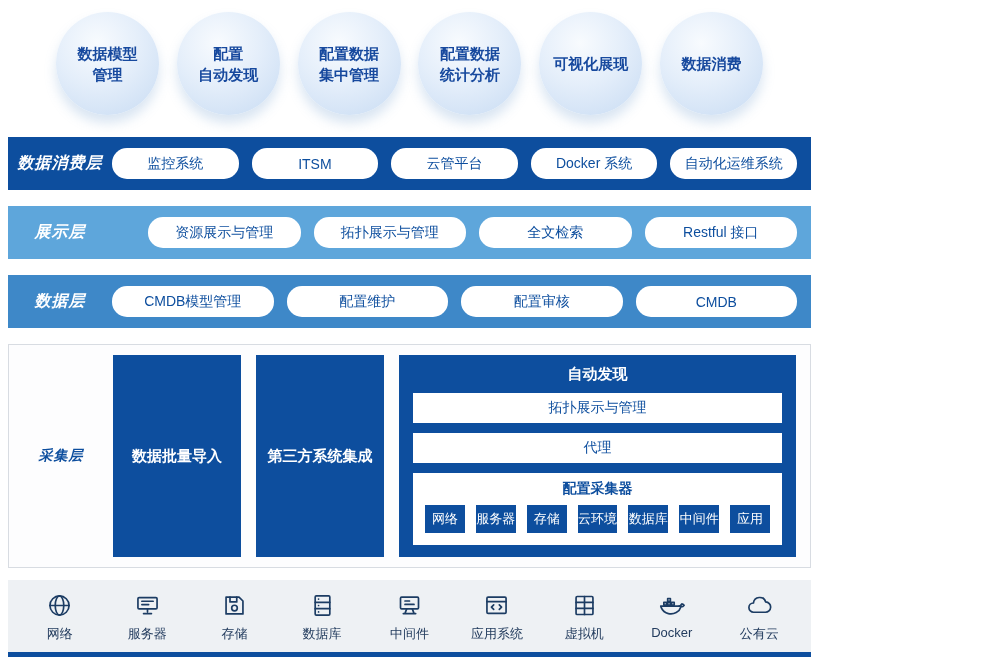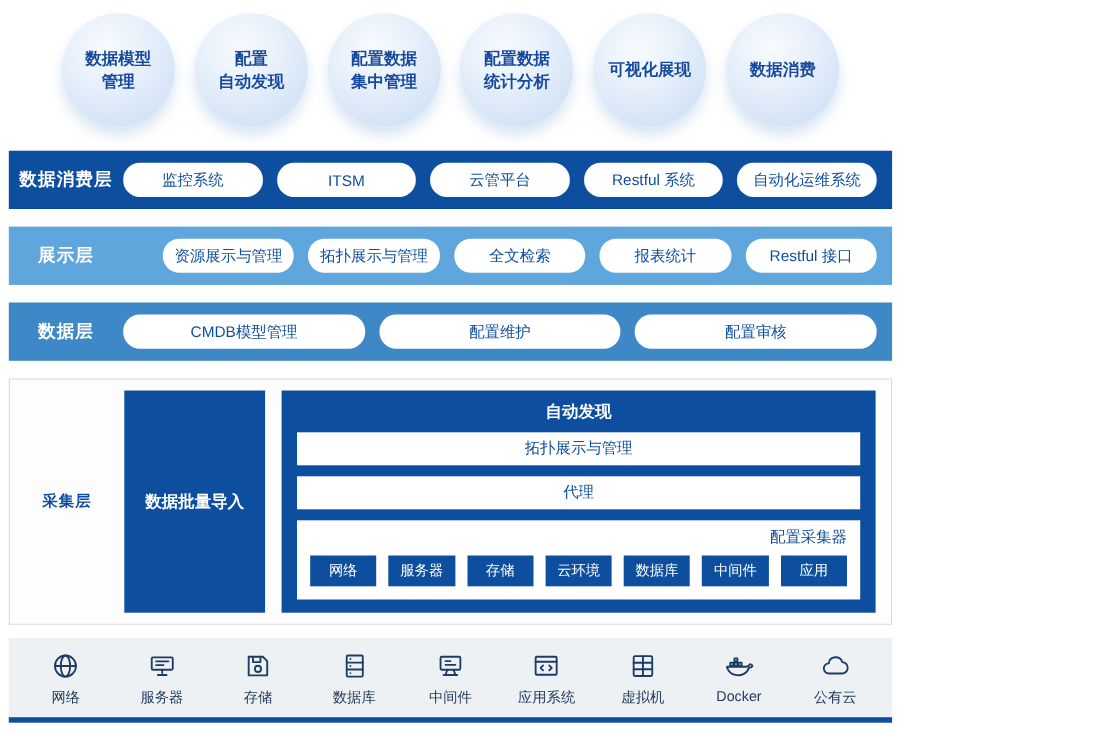--- a/index.html
+++ b/index.html
@@ -16,21 +16,21 @@
   .bubble {
     width:103px; height:103px; border-radius:50%;
     background:radial-gradient(circle at 40% 30%, #f8fbfe 0%, #e4eefa 45%, #c7dbf3 100%);
     box-shadow:0 8px 12px rgba(120,160,210,.28);
     display:flex; flex-direction:column; align-items:center; justify-content:center;
     color:#17499e; font-weight:bold; font-size:15px; line-height:1.4; text-align:center;
   }
 
   
   .layer { display:flex; align-items:center; height:53px; margin-bottom:16px; }
-  .layer-label { width:104px; flex:0 0 104px; text-align:center; color:#fff; font-weight:bold; font-size:16px; letter-spacing:1px; }
+  .layer-label { width:104px; flex:0 0 104px; text-align:center; color:#fff; font-weight:bold; font-size:16px; letter-spacing:1px;font-style:italic; }
   .layer-items { flex:1; display:flex; gap:13px; margin-right:14px; }
   .layer-item {
     flex:1; background:#fff; height:31px;
     display:flex; align-items:center; justify-content:center;
     color:var(--dark-blue); font-size:14px;border-radius:15px;
   }
   .consume { background:var(--dark-blue); }
   .display { background:var(--light-blue);gap:36px; }
   .datalayer { background:var(--mid-blue); }
 
@@ -46,21 +46,21 @@
     display:flex; align-items:center; justify-content:center; text-align:left;
   }
   .auto-discovery { flex:1; background:var(--dark-blue); padding:10px 14px 12px; display:flex; flex-direction:column; }
   .ad-title { color:#fff; font-weight:bold; font-size:15px; text-align:center; margin-bottom:9px; }
   .ad-row {
     background:#fff; height:30px; margin-bottom:10px;
     display:flex; align-items:center; justify-content:center;
     color:var(--dark-blue); font-size:14px;
   }
   .collector { background:#fff; flex:1; padding:7px 12px 10px; display:flex; flex-direction:column; }
-  .collector-title { text-align:right; color:var(--dark-blue); font-size:14px; margin-bottom:7px; }
+  .collector-title { text-align:center; color:var(--dark-blue); font-size:14px; margin-bottom:7px;font-weight:bold; }
   .collector-items { display:flex; gap:11px; flex:1; }
   .collector-item {
     flex:1; background:var(--dark-blue); color:#fff; font-size:13px; max-height:28px;
     display:flex; align-items:center; justify-content:center;
   }
 
   
   .bottom-bar {
     display:flex; justify-content:space-around; align-items:flex-start;
     background:#eef1f4; padding:12px 8px 9px; border-bottom:5px solid var(--dark-blue);
@@ -99,48 +99,49 @@
         <div>数据消费</div>
       </div>
     </div>
 
   <div class="layer consume">
     <div class="layer-label">数据消费层</div>
     <div class="layer-items">
         <div class="layer-item">监控系统</div>
         <div class="layer-item">ITSM</div>
         <div class="layer-item">云管平台</div>
-        <div class="layer-item">Restful 系统</div>
+        <div class="layer-item">Docker 系统</div>
         <div class="layer-item">自动化运维系统</div>
       </div>
   </div>
 
   <div class="layer display">
     <div class="layer-label">展示层</div>
     <div class="layer-items">
         <div class="layer-item">资源展示与管理</div>
         <div class="layer-item">拓扑展示与管理</div>
         <div class="layer-item">全文检索</div>
-        <div class="layer-item">报表统计</div>
         <div class="layer-item">Restful 接口</div>
       </div>
   </div>
 
   <div class="layer datalayer">
     <div class="layer-label">数据层</div>
     <div class="layer-items">
         <div class="layer-item">CMDB模型管理</div>
         <div class="layer-item">配置维护</div>
         <div class="layer-item">配置审核</div>
+        <div class="layer-item">CMDB</div>
       </div>
   </div>
 
   <div class="collection">
     <div class="layer-label">采集层</div>
     <div class="col-block">数据批量导入</div>
+    <div class="col-block">第三方系统集成</div>
     <div class="auto-discovery">
       <div class="ad-title">自动发现</div>
       <div class="ad-row">拓扑展示与管理</div>
       <div class="ad-row">代理</div>
       <div class="collector">
         <div class="collector-title">配置采集器</div>
         <div class="collector-items">
             <div class="collector-item">网络</div>
             <div class="collector-item">服务器</div>
             <div class="collector-item">存储</div>

